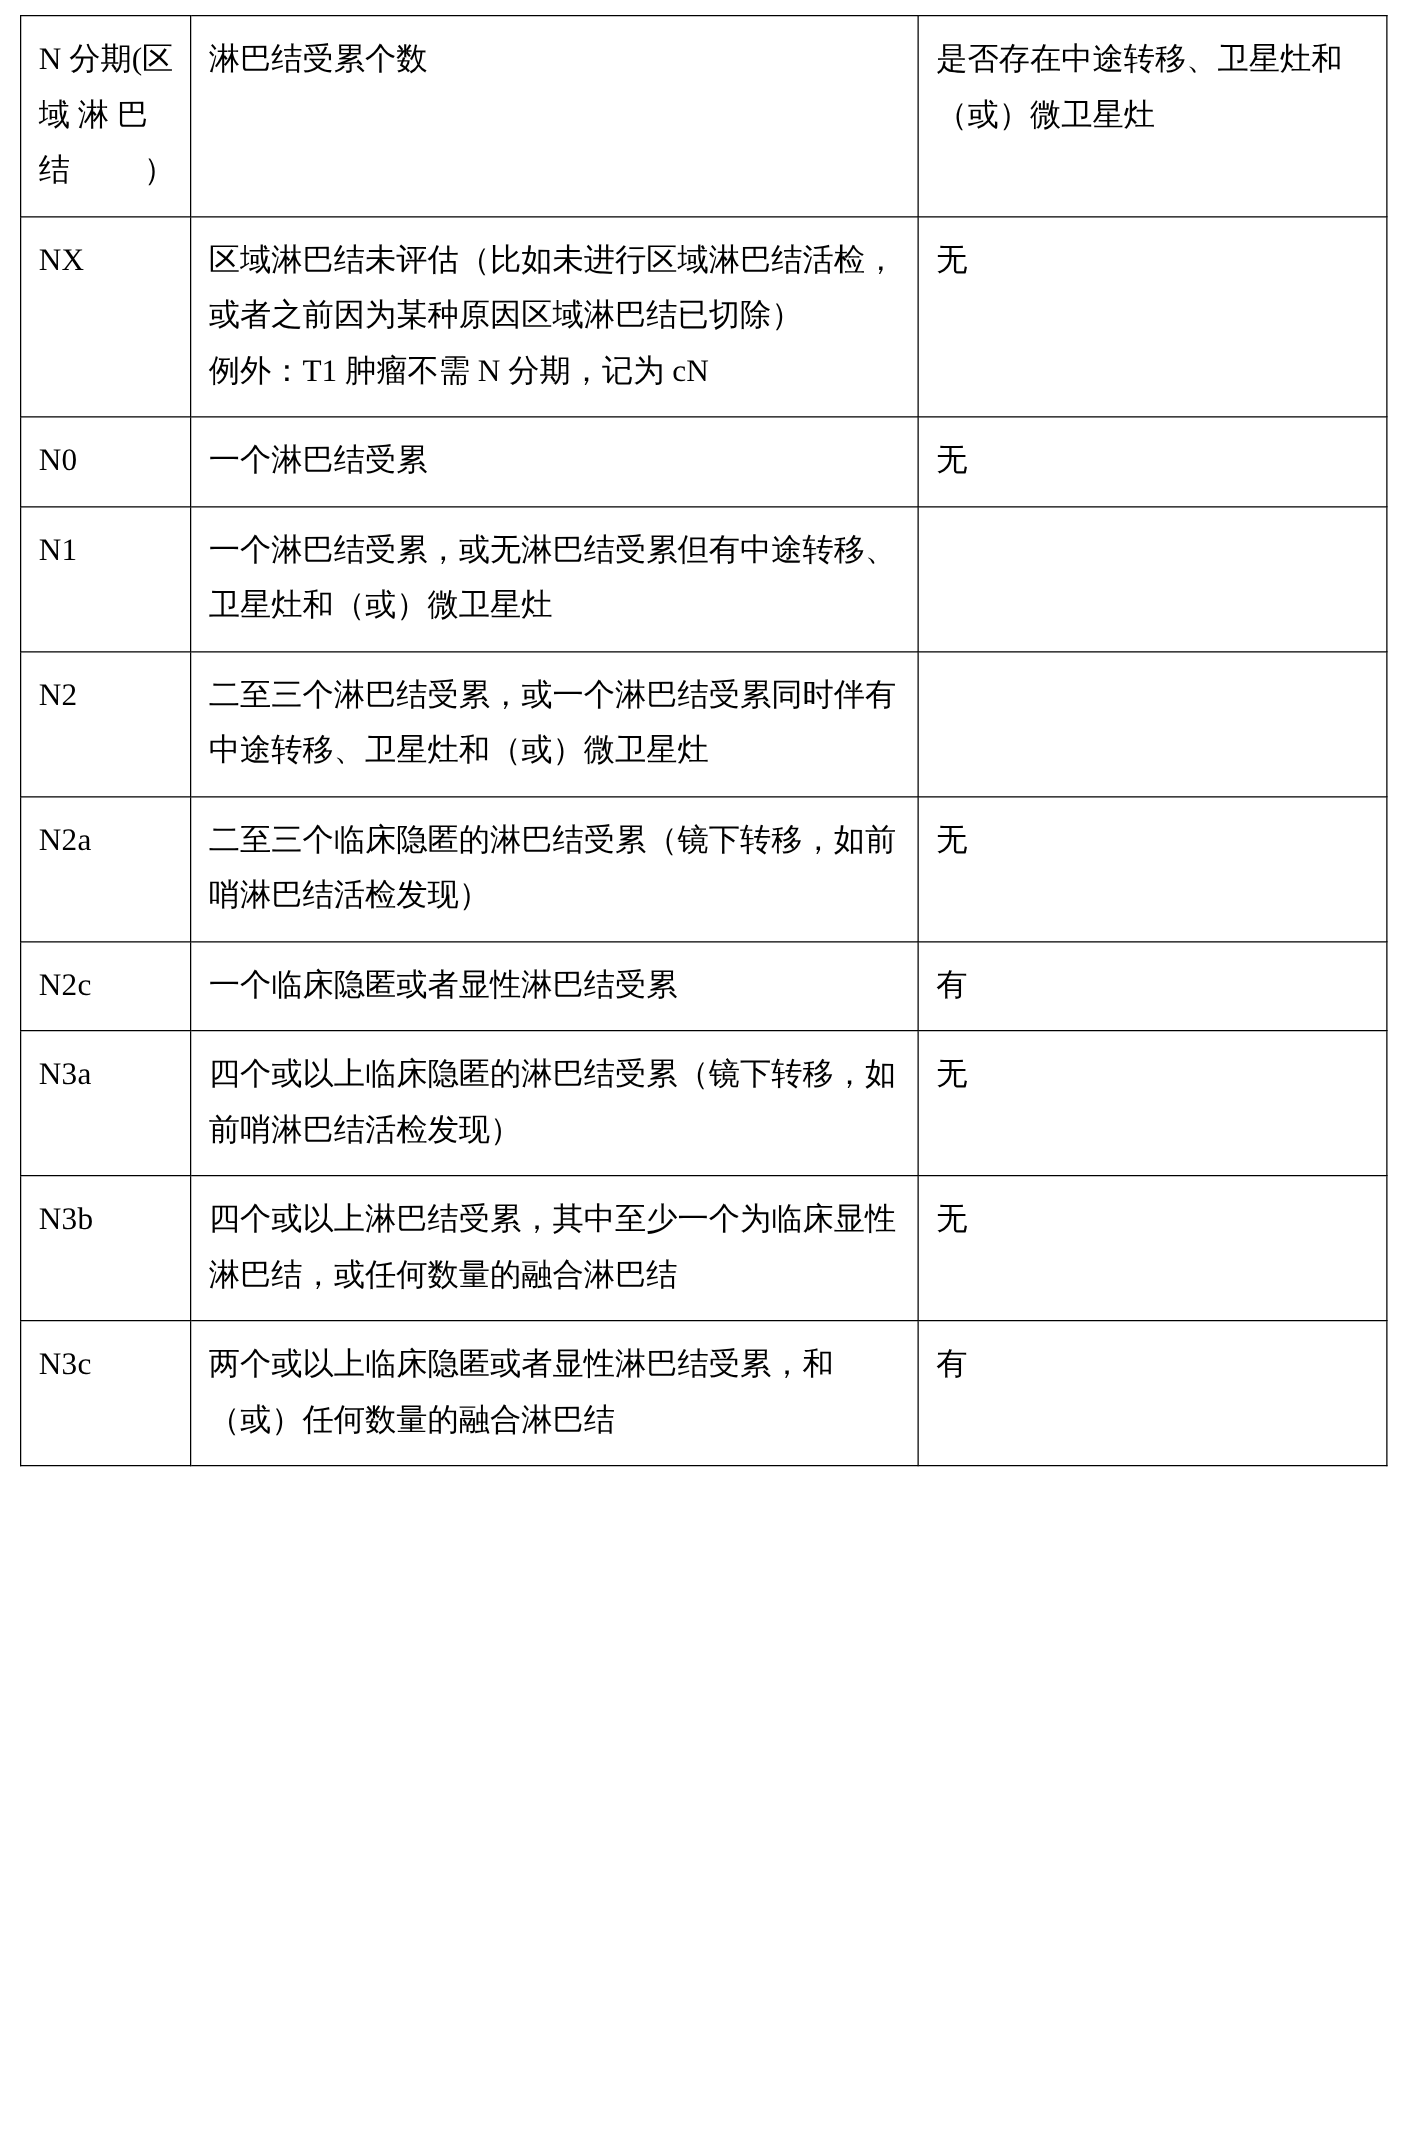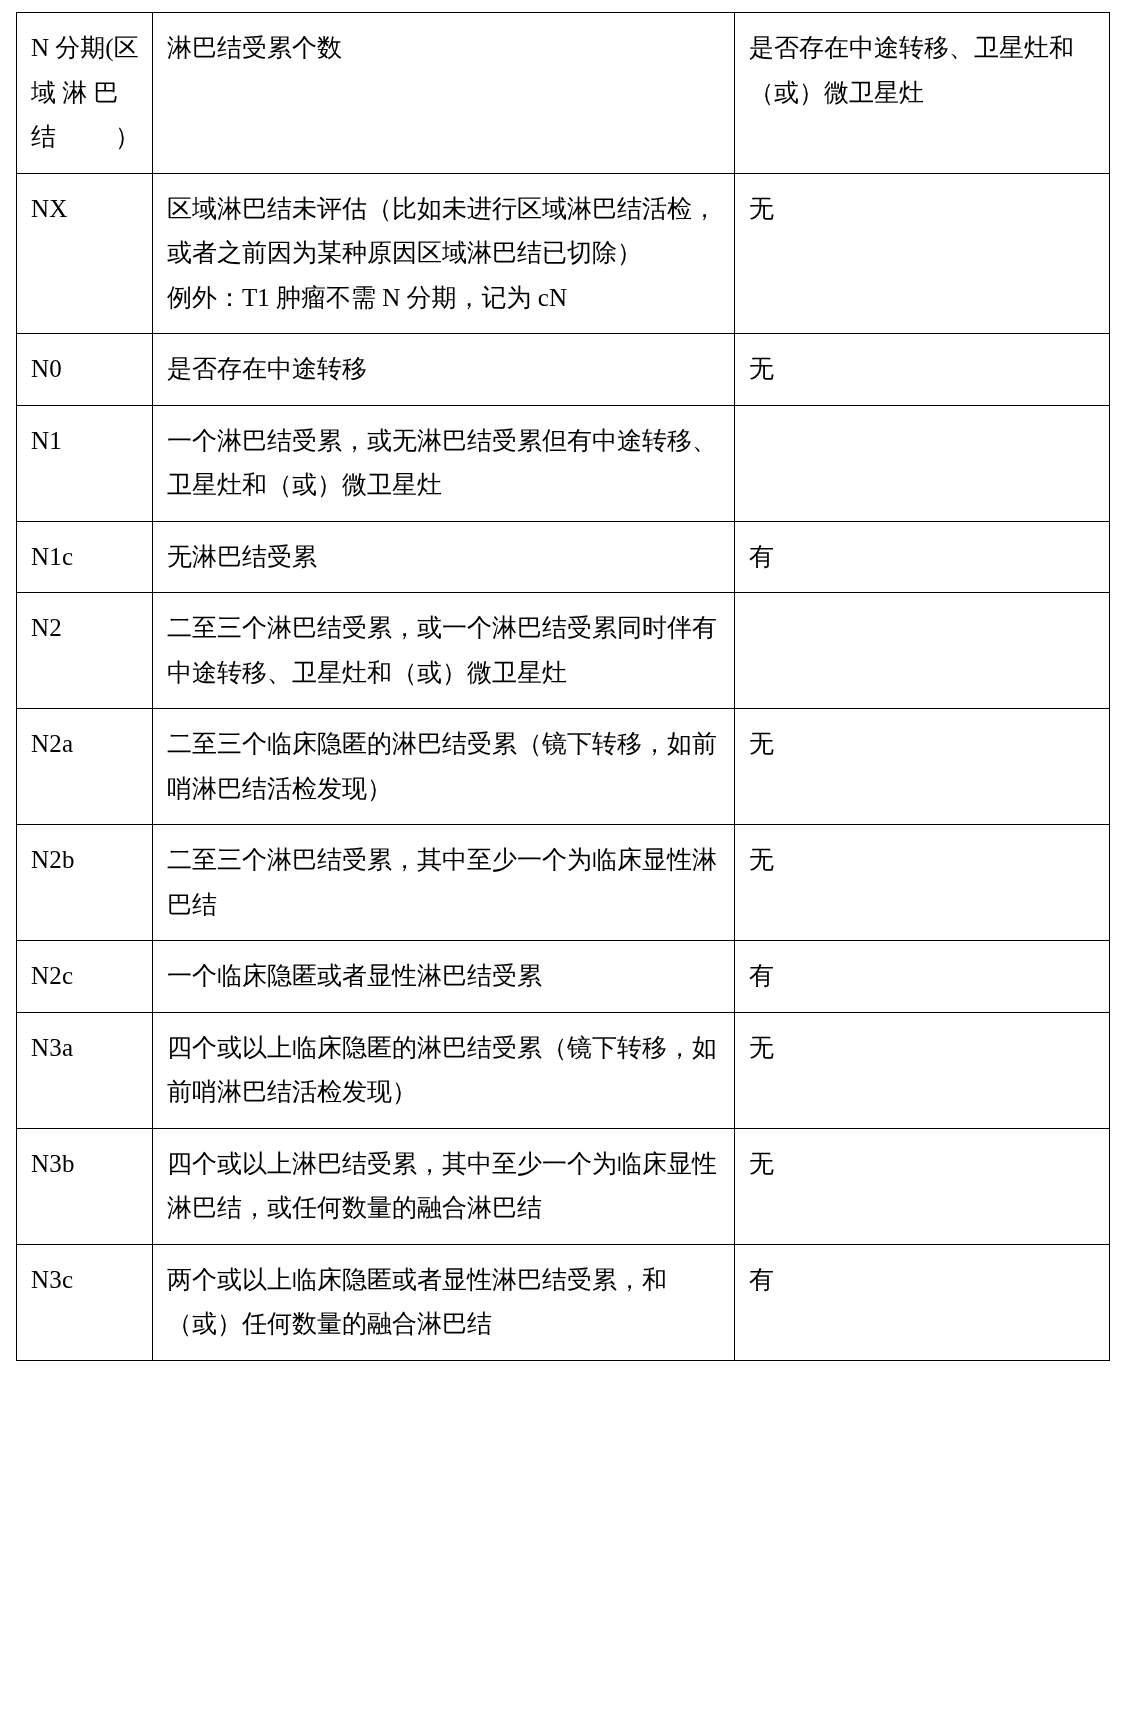--- a/index.html
+++ b/index.html
@@ -98,56 +98,42 @@
           <td class="stage-code">NX</td>
           <td class="desc">
             <span class="desc-line">区域淋巴结未评估（比如未进行区域淋巴结活检，或者之前因为某种原因区域淋巴结已切除）</span>
             <span class="desc-line">例外：T1 肿瘤不需 N 分期，记为 cN</span>
           </td>
           <td class="flag">无</td>
         </tr>
         <tr>
           <td class="stage-code">N0</td>
           <td class="desc">
-            <span class="desc-line">是否存在中途转移</span>
+            <span class="desc-line">一个淋巴结受累</span>
           </td>
           <td class="flag">无</td>
         </tr>
         <tr>
           <td class="stage-code">N1</td>
           <td class="desc">
             <span class="desc-line">一个淋巴结受累，或无淋巴结受累但有中途转移、卫星灶和（或）微卫星灶</span>
           </td>
           <td class="flag"></td>
-        </tr>
-        <tr>
-          <td class="stage-code">N1c</td>
-          <td class="desc">
-            <span class="desc-line">无淋巴结受累</span>
-          </td>
-          <td class="flag">有</td>
         </tr>
         <tr>
           <td class="stage-code">N2</td>
           <td class="desc">
             <span class="desc-line">二至三个淋巴结受累，或一个淋巴结受累同时伴有中途转移、卫星灶和（或）微卫星灶</span>
           </td>
           <td class="flag"></td>
         </tr>
         <tr>
           <td class="stage-code">N2a</td>
           <td class="desc">
             <span class="desc-line">二至三个临床隐匿的淋巴结受累（镜下转移，如前哨淋巴结活检发现）</span>
-          </td>
-          <td class="flag">无</td>
-        </tr>
-        <tr>
-          <td class="stage-code">N2b</td>
-          <td class="desc">
-            <span class="desc-line">二至三个淋巴结受累，其中至少一个为临床显性淋巴结</span>
           </td>
           <td class="flag">无</td>
         </tr>
         <tr>
           <td class="stage-code">N2c</td>
           <td class="desc">
             <span class="desc-line">一个临床隐匿或者显性淋巴结受累</span>
           </td>
           <td class="flag">有</td>
         </tr>

